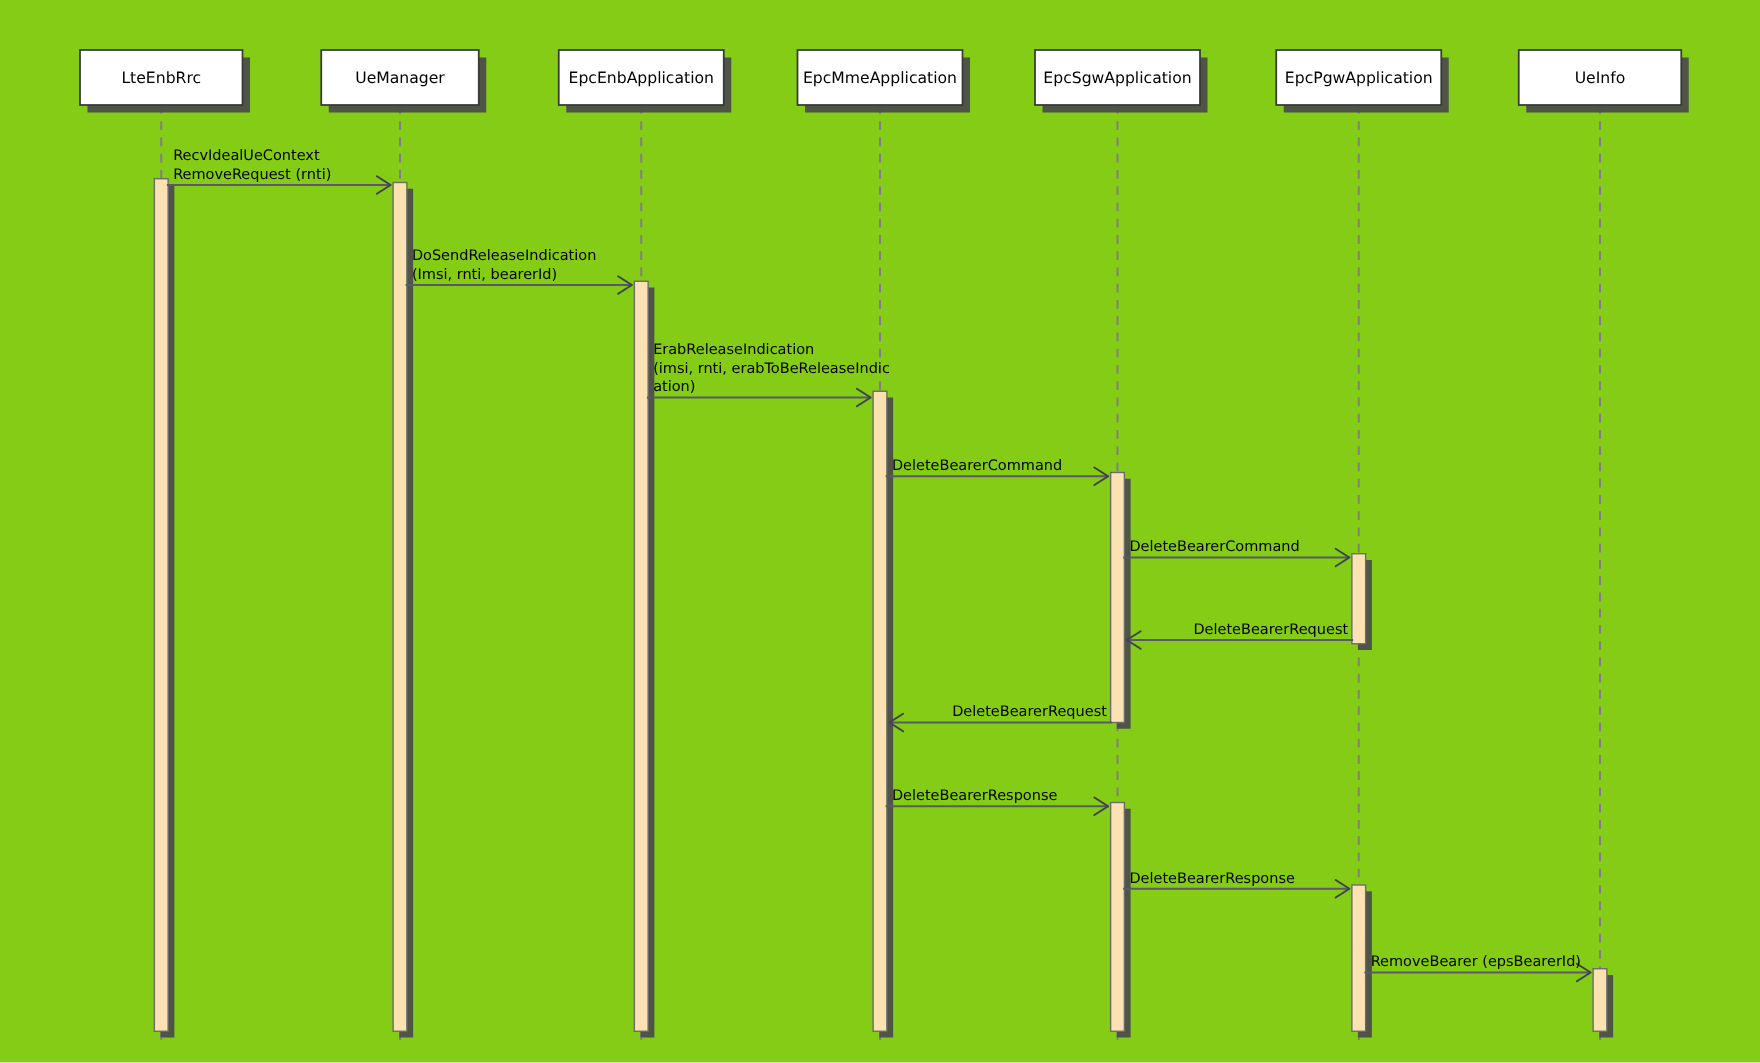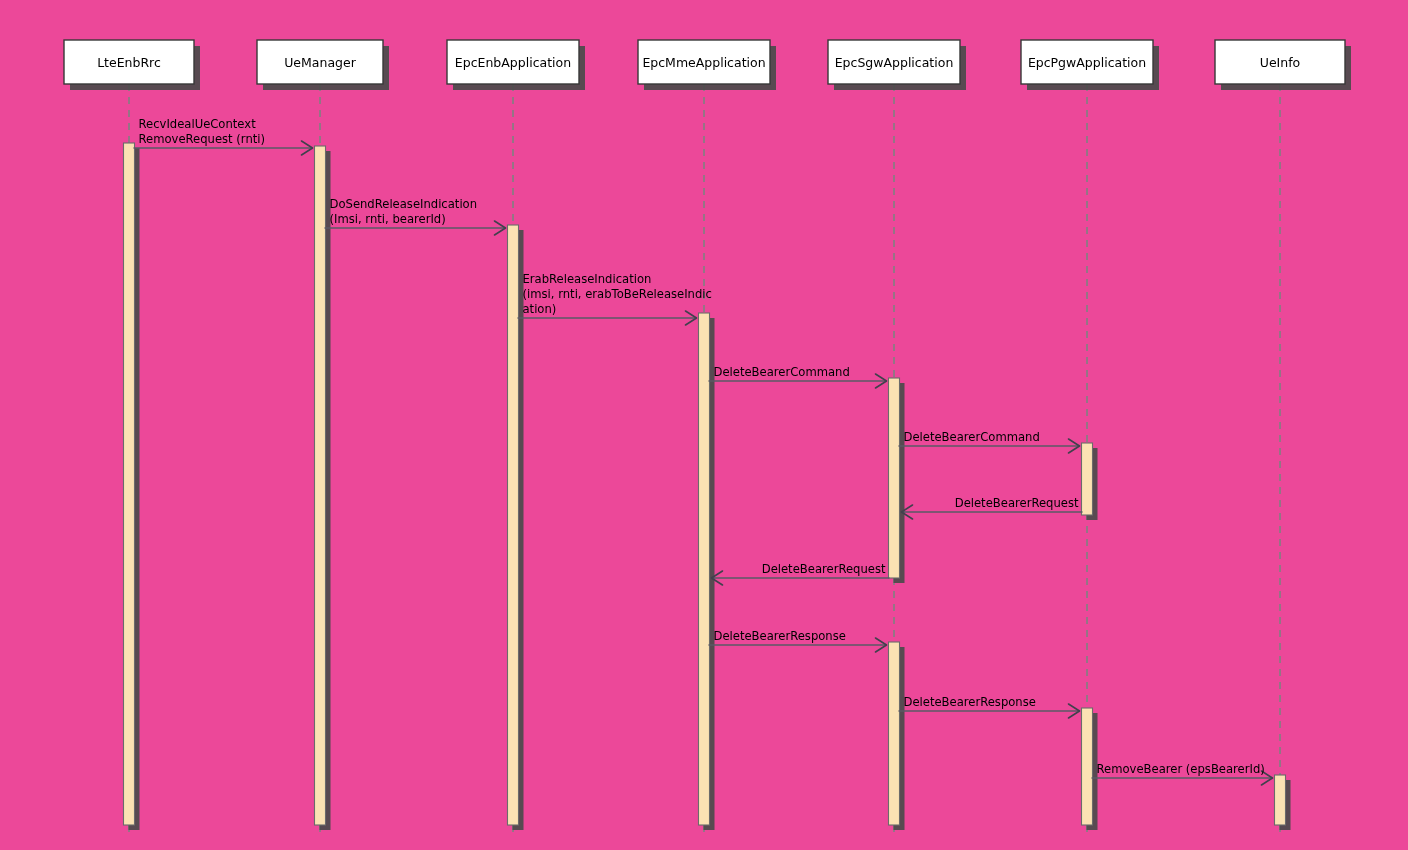--- a/index.html
+++ b/index.html
@@ -7,21 +7,21 @@
     padding: 0;
     background: #ffffff;
   }
   body {
     font-family: "DejaVu Sans", sans-serif;
   }
   #diagram-root {
     position: relative;
     width: 1408px;
     height: 850px;
-    background: #ec4899;
+    background: #84cc16;
     overflow: hidden;
   }
   svg#seq-svg {
     position: absolute;
     left: 0;
     top: 0;
     width: 1408px;
     height: 850px;
     display: block;
   }

